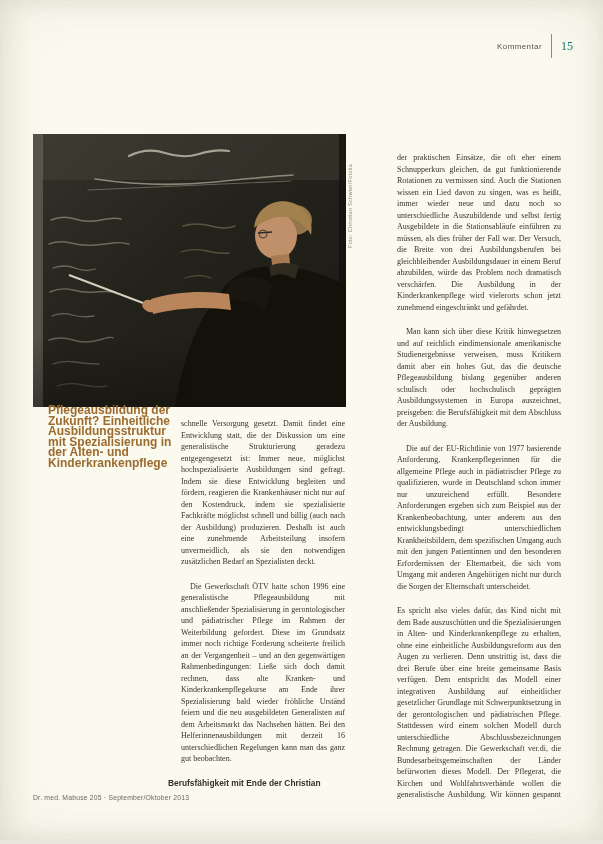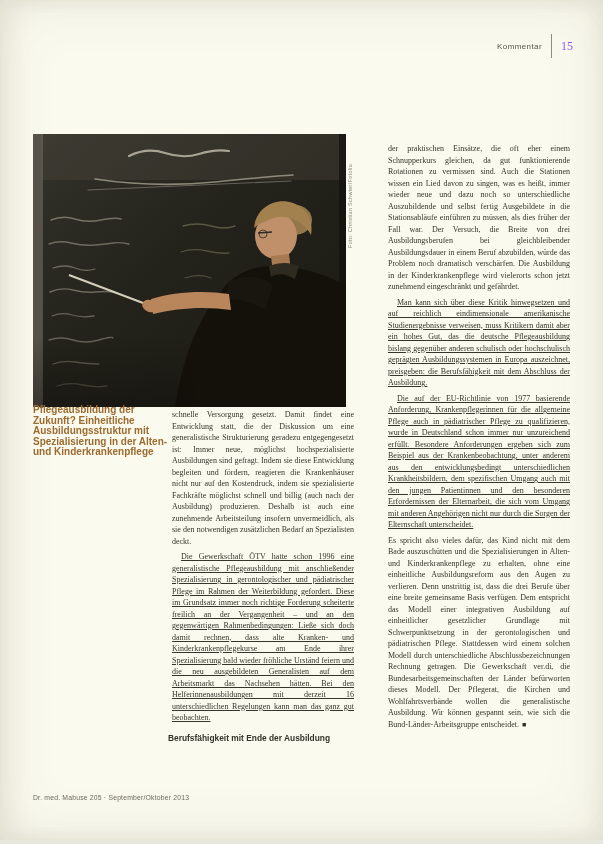--- a/index.html
+++ b/index.html
@@ -6,42 +6,42 @@
   .page{
     position:relative;width:603px;height:840px;overflow:hidden;
     background:#fbfaef;
     box-shadow:inset 0 0 60px rgba(90,85,60,.10), inset 12px 0 24px rgba(60,55,35,.06), inset -6px 0 18px rgba(60,55,35,.05);
     font-family:"Liberation Serif", serif;color:#35352c;
   }
   
   .hdr{position:absolute;top:34px;right:30px;display:flex;align-items:center;gap:9px;}
   .hdr .rubric{font-family:"Liberation Sans", sans-serif;font-size:8px;letter-spacing:.4px;color:#55544a;}
   .hdr .rule{width:1px;height:24px;background:#8c8c82;}
-  .hdr .pnum{font-size:12px;color:#8b5cf6;text-align:right;}
+  .hdr .pnum{font-size:12px;color:#0f766e;text-align:right;}
   
   .photo{position:absolute;left:33px;top:134px;width:313px;height:273px;}
   .photo svg{display:block;}
   .credit{
     position:absolute;left:347px;top:138px;height:110px;
     writing-mode:vertical-rl;transform:rotate(180deg);
     font-family:"Liberation Sans", sans-serif;font-size:5.5px;letter-spacing:.3px;color:#8b8a7f;
     white-space:nowrap;
   }
   
   .caption{
-    position:absolute;left:33px;top:405px;width:136px;
-    font-family:"Liberation Sans", sans-serif;font-weight:bold;font-size:10px;line-height:10.6px;
+    position:absolute;left:48px;top:405px;width:136px;
+    font-family:"Liberation Sans", sans-serif;font-weight:bold;font-size:12px;line-height:10.6px;
     color:#9c6b2f;
   }
   
   .col{position:absolute;width:190px;text-align:justify;font-size:8px;line-height:11.5px;hyphens:auto;-webkit-hyphens:auto;}
   .col-left{left:168px;top:405px;height:392px;overflow:hidden;}
   .col-right{left:384px;top:139px;height:664px;overflow:hidden;}
-  .col p{margin:4px;}
-  .col p.ind{text-indent:9px;text-decoration:underline;}
+  .col p{margin:13px;}
+  .col p.ind{text-indent:9px;}
   .col h3{
     font-family:"Liberation Sans", sans-serif;font-size:8.4px;line-height:11px;
     color:#33332a;margin:9px 0 3px 0;
   }
   .endmark{display:inline-block;margin-left:3px;color:#2e2e26;font-size:7px;line-height:1;}
   
   .footer{
     position:absolute;left:33px;top:794px;
     font-family:"Liberation Sans", sans-serif;font-size:6.8px;letter-spacing:.2px;color:#6b6a5e;
   }
@@ -112,21 +112,21 @@
     </svg>
   </div>
 
   <div class="credit">Foto: Christian Schwier/Fotolia</div>
 
   <div class="caption">Pflegeausbildung der Zukunft? Einheitliche Ausbildungsstruktur mit Spezialisierung in der Alten- und Kinderkrankenpflege</div>
 
   <div class="col col-left">
     <p>schnelle Versorgung gesetzt. Damit findet eine Entwicklung statt, die der Diskussion um eine generalistische Strukturierung geradezu entgegengesetzt ist: Immer neue, möglichst hochspezialisierte Ausbildungen sind gefragt. Indem sie diese Entwicklung begleiten und fördern, reagieren die Krankenhäuser nicht nur auf den Kostendruck, indem sie spezialisierte Fachkräfte möglichst schnell und billig (auch nach der Ausbildung) produzieren. Deshalb ist auch eine zunehmende Arbeitsteilung insofern unvermeidlich, als sie den notwendigen zusätzlichen Bedarf an Spezialisten deckt.</p>
     <p class="ind">Die Gewerkschaft ÖTV hatte schon 1996 eine generalistische Pflegeausbildung mit anschließender Spezialisierung in gerontologischer und pädiatrischer Pflege im Rahmen der Weiterbildung gefordert. Diese im Grundsatz immer noch richtige Forderung scheiterte freilich an der Vergangenheit – und an den gegenwärtigen Rahmenbedingungen: Ließe sich doch damit rechnen, dass alte Kranken- und Kinderkrankenpflegekurse am Ende ihrer Spezialisierung bald wieder fröhliche Urständ feiern und die neu ausgebildeten Generalisten auf dem Arbeitsmarkt das Nachsehen hätten. Bei den Helferinnenausbildungen mit derzeit 16 unterschiedlichen Regelungen kann man das ganz gut beobachten.</p>
-    <h3>Berufsfähigkeit mit Ende der Ausbildung</h3>
+    <h3>Berufsfähigkeit mit Ende der Christian</h3>
   </div>
 
   <div class="col col-right">
     <p>der praktischen Einsätze, die oft eher einem Schnupperkurs gleichen, da gut funktionierende Rotationen zu vermissen sind. Auch die Stationen wissen ein Lied davon zu singen, was es heißt, immer wieder neue und dazu noch so unterschiedliche Auszubildende und selbst fertig Ausgebildete in die Stationsabläufe einführen zu müssen, als dies früher der Fall war. Der Versuch, die Breite von drei Ausbildungsberufen bei gleichbleibender Ausbildungsdauer in einem Beruf abzubilden, würde das Problem noch dramatisch verschärfen. Die Ausbildung in der Kinderkrankenpflege wird vielerorts schon jetzt zunehmend eingeschränkt und gefährdet.</p>
     <p class="ind">Man kann sich über diese Kritik hinwegsetzen und auf reichlich eindimensionale amerikanische Studienergebnisse verweisen, muss Kritikern damit aber ein hohes Gut, das die deutsche Pflegeausbildung bislang gegenüber anderen schulisch oder hochschulisch geprägten Ausbildungssystemen in Europa auszeichnet, preisgeben: die Berufsfähigkeit mit dem Abschluss der Ausbildung.</p>
     <p class="ind">Die auf der EU-Richtlinie von 1977 basierende Anforderung, Krankenpflegerinnen für die allgemeine Pflege auch in pädiatrischer Pflege zu qualifizieren, wurde in Deutschland schon immer nur unzureichend erfüllt. Besondere Anforderungen ergeben sich zum Beispiel aus der Krankenbeobachtung, unter anderem aus den entwicklungsbedingt unterschiedlichen Krankheitsbildern, dem spezifischen Umgang auch mit den jungen Patientinnen und den besonderen Erfordernissen der Elternarbeit, die sich vom Umgang mit anderen Angehörigen nicht nur durch die Sorgen der Elternschaft unterscheidet.</p>
     <p><span>Es spricht also vieles dafür, das Kind nicht mit dem Bade auszuschütten und die Spezialisierungen in Alten- und Kinderkrankenpflege zu erhalten, ohne eine einheitliche Ausbildungsreform aus den Augen zu verlieren. Denn unstrittig ist, dass die drei Berufe über eine breite gemeinsame Basis verfügen. Dem entspricht das Modell einer integrativen Ausbildung auf einheitlicher gesetzlicher Grundlage mit Schwerpunktsetzung in der gerontologischen und pädiatrischen Pflege. Stattdessen wird einem solchen Modell durch unterschiedliche Abschlussbezeichnungen Rechnung getragen. Die Gewerkschaft ver.di, die Bundesarbeitsgemeinschaften der Länder befürworten dieses Modell. Der Pflegerat, die Kirchen und Wohlfahrtsverbände wollen die generalistische Ausbildung. Wir können gespannt sein, wie sich die Bund-Länder-Arbeitsgruppe entscheidet.</span><span class="endmark">■</span></p>
   </div>
 
   <div class="footer">Dr. med. Mabuse 205 · September/Oktober 2013</div>

